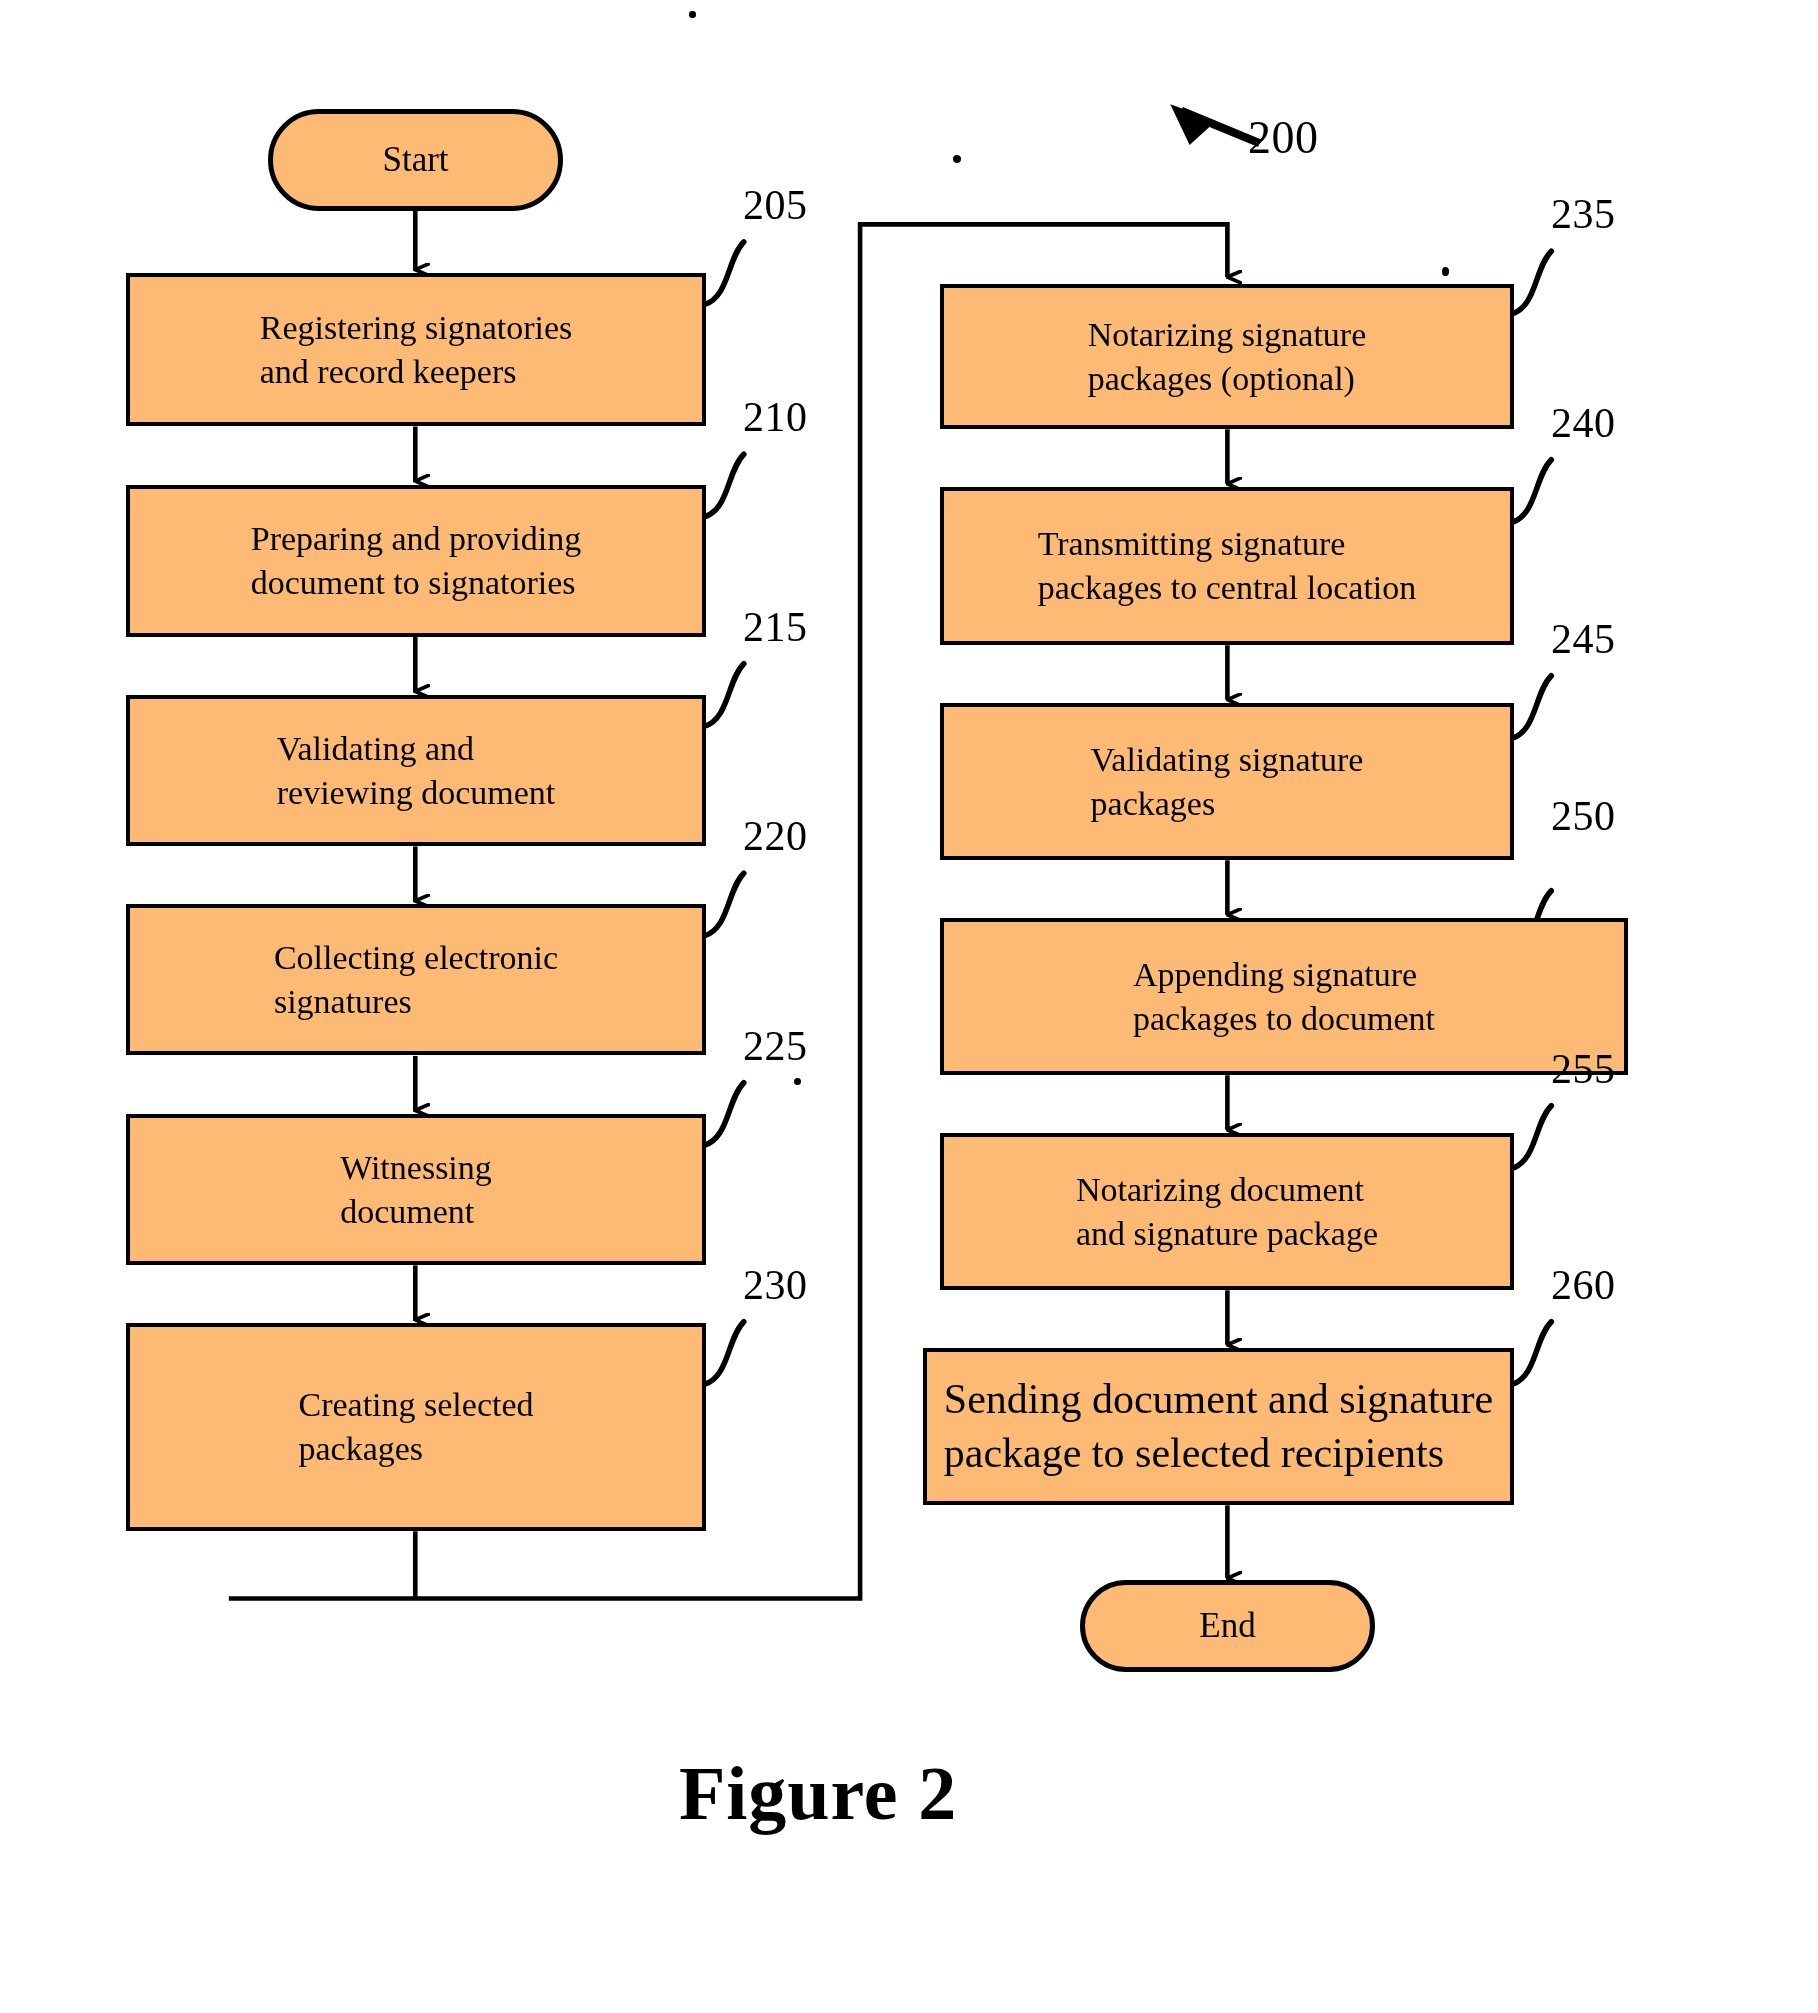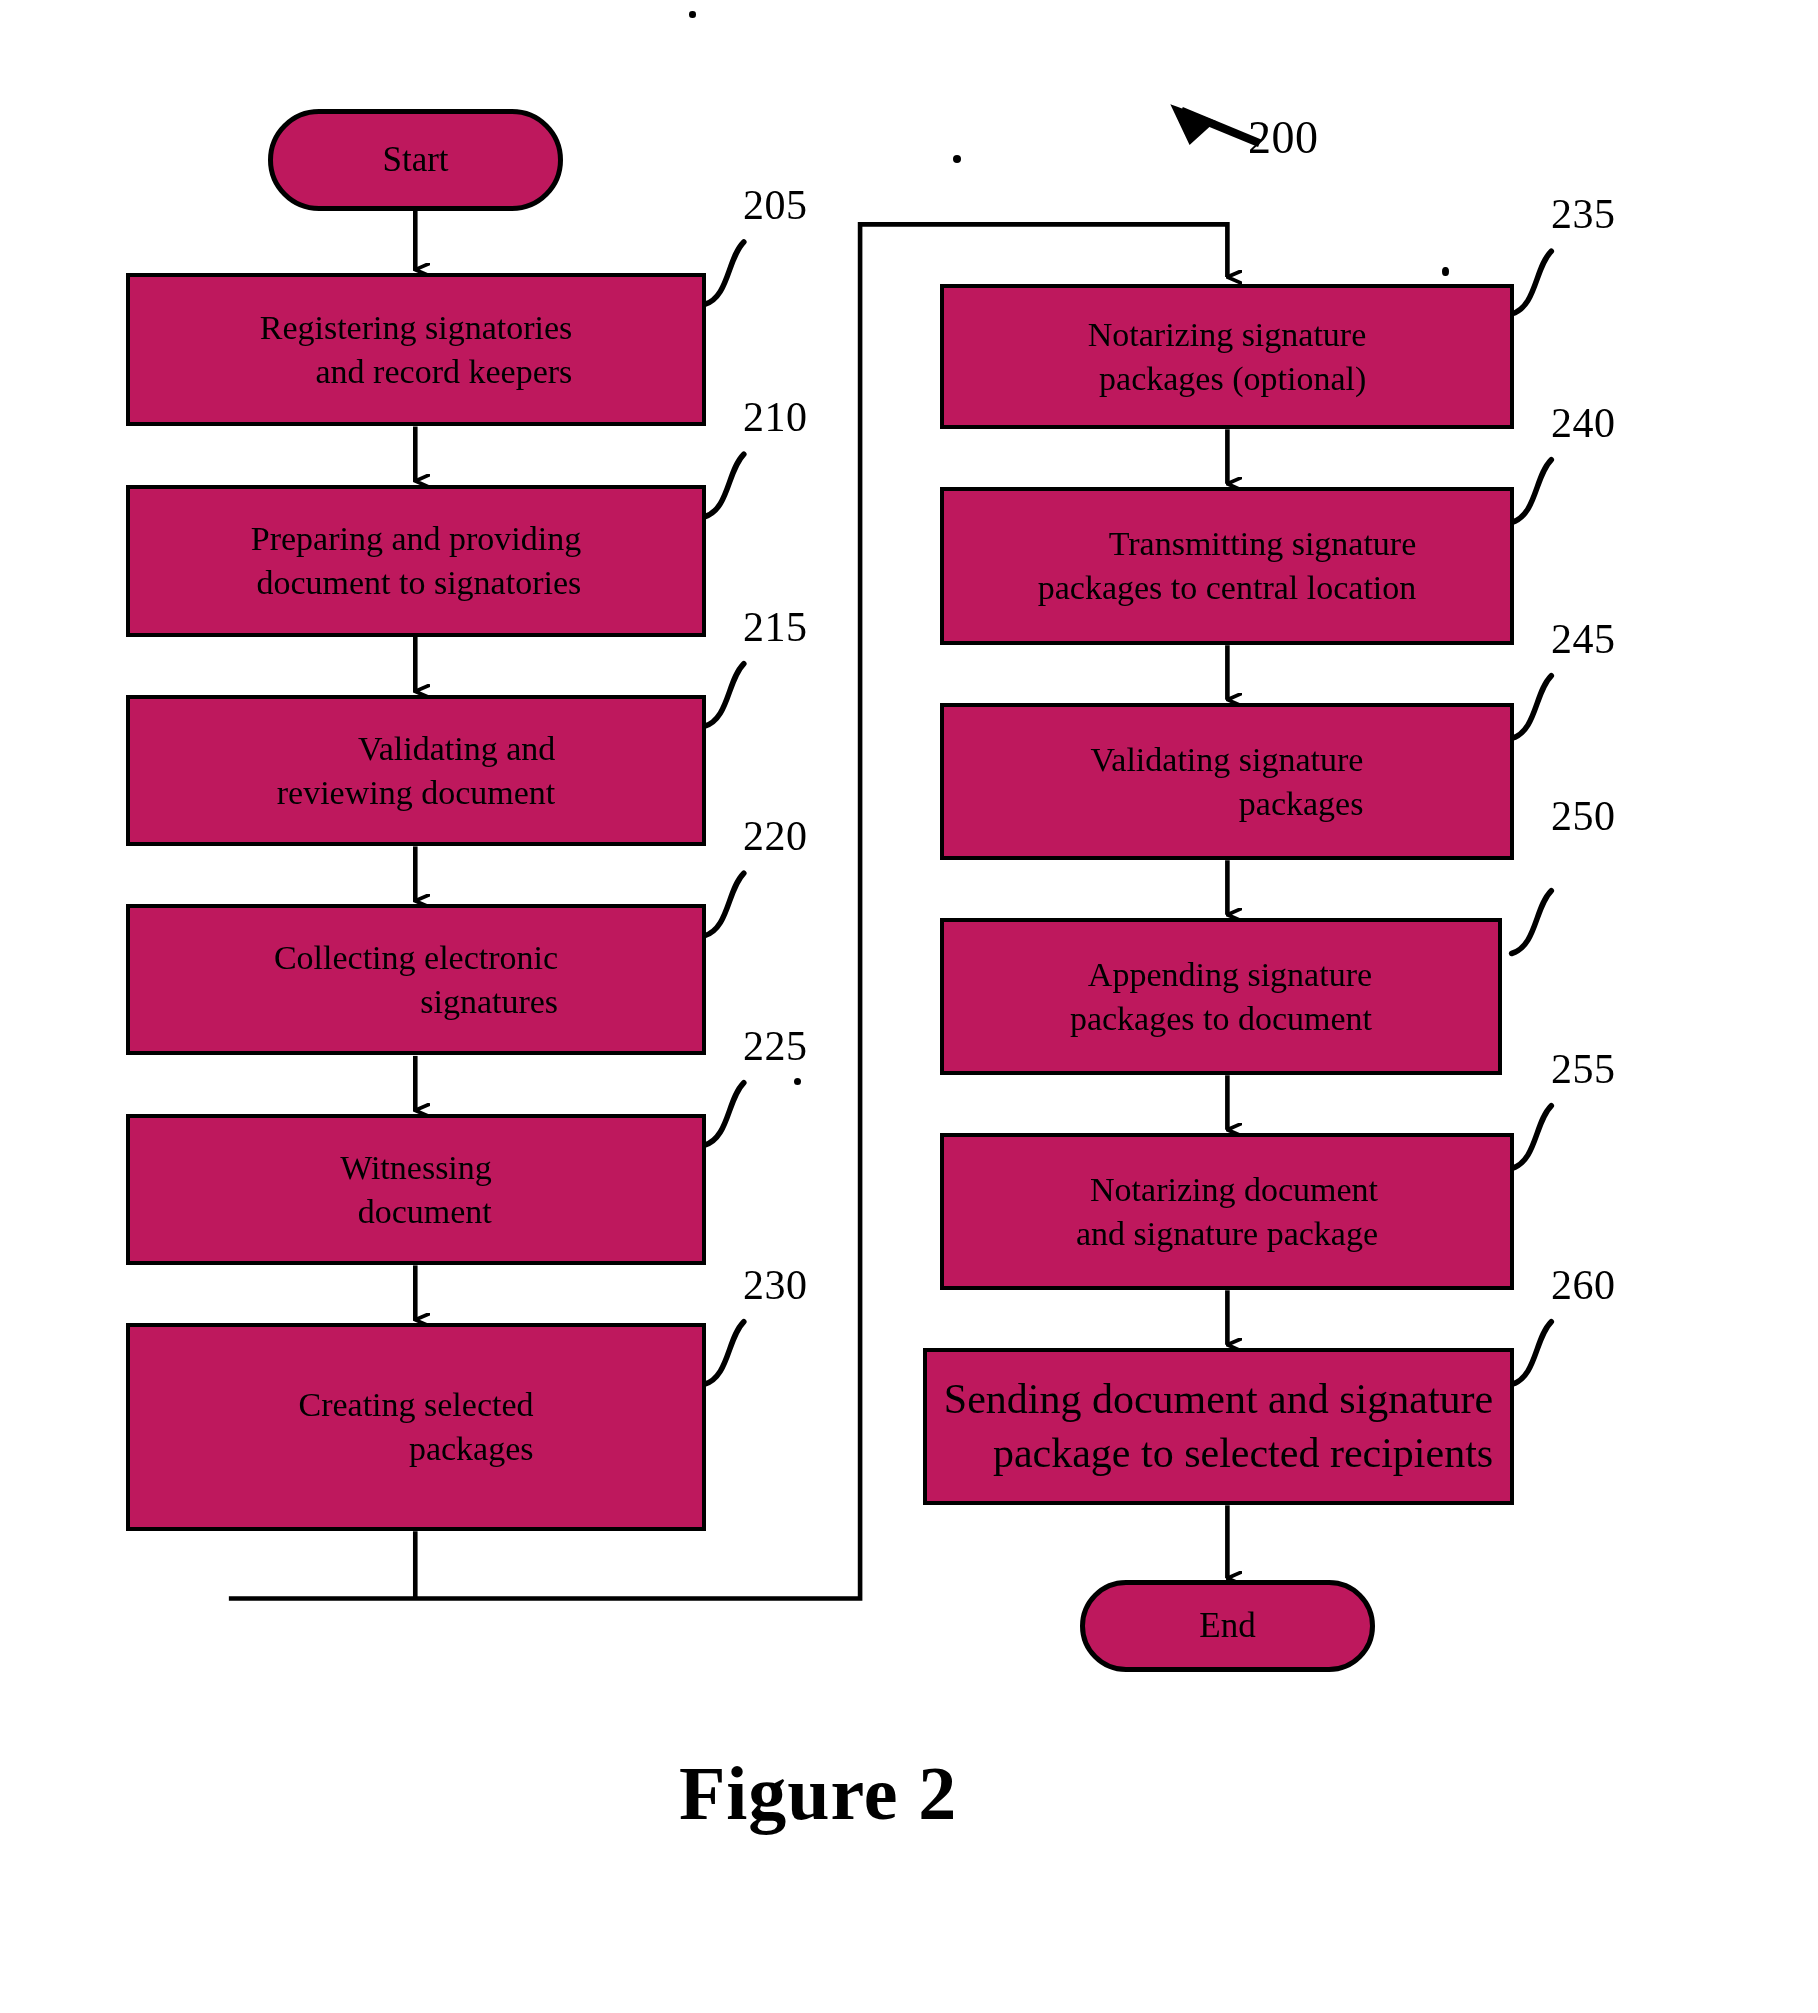--- a/index.html
+++ b/index.html
@@ -28,25 +28,25 @@
     left: 0;
     top: 0;
     width: 1818px;
     height: 2014px;
     pointer-events: none;
   }
   .node {
     position: absolute;
     box-sizing: border-box;
     border: 4.6px solid #000;
-    background: #be185d;
+    background: #fdba74;
     display: flex;
     align-items: center;
     justify-content: center;
-    text-align: right;
+    text-align: left;
     line-height: 1.28;
     font-size: 34px;
     padding: 3.7px 9.2px;
     z-index: 3;
   }
   .node .node-text {
     display: block;
     white-space: pre-line;
   }
   .terminator {
@@ -184,21 +184,21 @@
 packages (optional)</span>
   </div>
   <div class="node" style="left:940px;top:487px;width:574px;height:158px;">
     <span class="node-text">Transmitting signature
 packages to central location</span>
   </div>
   <div class="node" style="left:940px;top:703px;width:574px;height:157px;">
     <span class="node-text">Validating signature
 packages</span>
   </div>
-  <div class="node" style="left:940px;top:918px;width:562px;height:157px;">
+  <div class="node" style="left:940px;top:918px;width:688px;height:157px;">
     <span class="node-text">Appending signature
 packages to document</span>
   </div>
   <div class="node" style="left:940px;top:1133px;width:574px;height:157px;">
     <span class="node-text">Notarizing document
 and signature package</span>
   </div>
   <div class="node" style="left:923px;top:1348px;width:591px;height:157px;font-size:42px;">
     <span class="node-text">Sending document and signature
 package to selected recipients</span>

